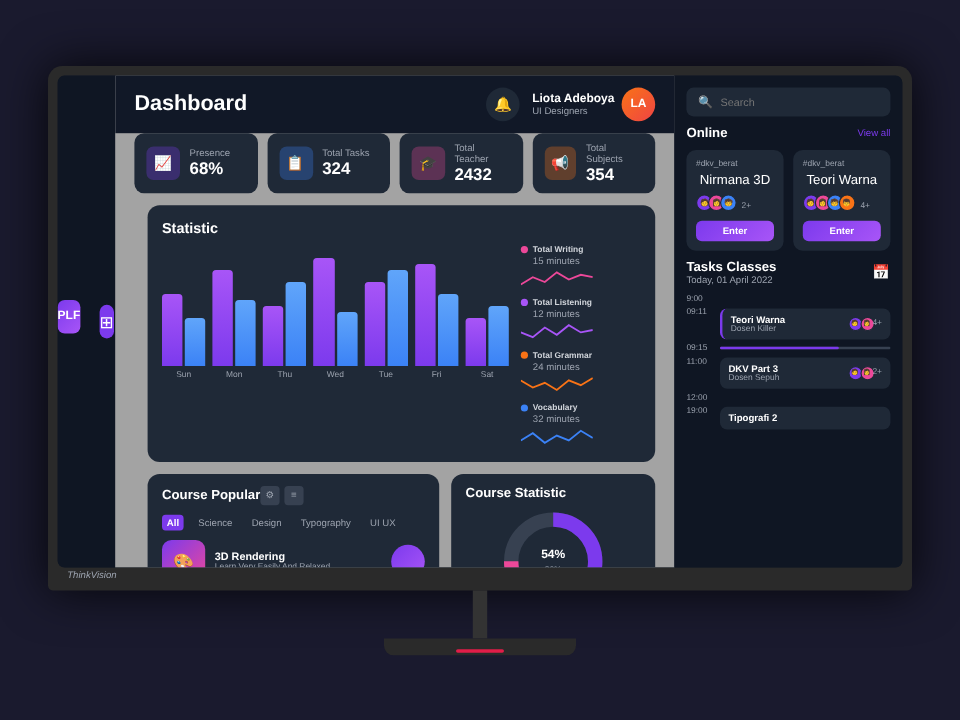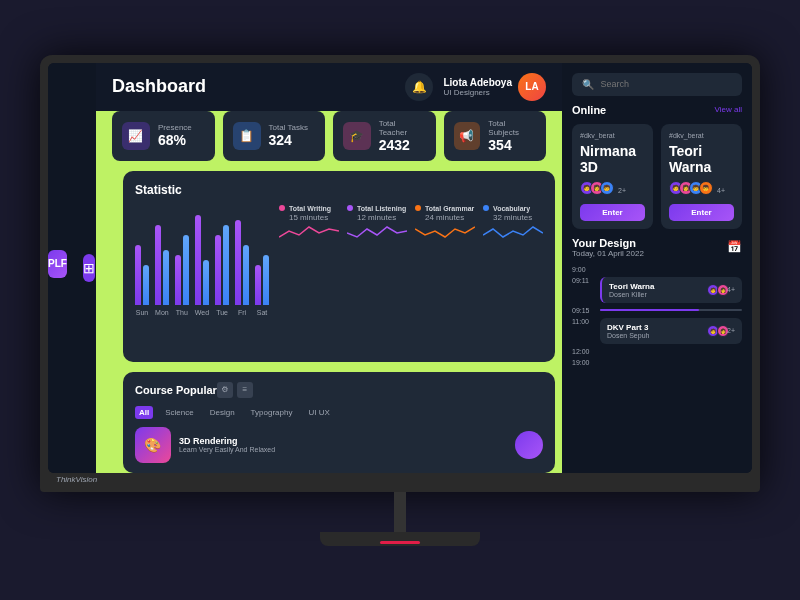--- a/index.html
+++ b/index.html
@@ -78,21 +78,21 @@
     .sidebar-icon.active {
       background: #7c3aed;
       color: white;
     }
 
     
     .main-content {
       flex: 1;
       display: flex;
       flex-direction: column;
-      background: #bef264;
+      background: #a3a3a3;
       overflow: hidden;
     }
 
     
     .header {
       display: flex;
       align-items: center;
       justify-content: space-between;
       padding: 10px 16px;
       background: #111827;
@@ -272,21 +272,21 @@
     .bar-label {
       flex: 1;
       text-align: center;
       font-size: 7px;
       color: #9ca3af;
     }
 
     
     .chart-legend {
       display: flex;
-      flex-direction: row;
+      flex-direction: column;
       gap: 8px;
       min-width: 100px;
     }
 
     .legend-item {
       display: flex;
       flex-direction: column;
       gap: 1px;
     }
 
@@ -481,24 +481,25 @@
       padding: 8px;
     }
 
     .online-tag {
       font-size: 7px;
       color: #9ca3af;
       margin-bottom: 4px;
     }
 
     .online-name {
-      font-size: 14px;
-      font-weight: 700;
+      font-size: 11px;
+      font-weight: 400;
       color: white;
       margin-bottom: 6px;
+      text-align: center;
     }
 
     .avatar-group {
       display: flex;
       margin-bottom: 6px;
     }
 
     .mini-avatar {
       width: 14px;
       height: 14px;
@@ -837,20 +838,37 @@
                 <div class="course-item">
                   <div class="course-thumb">🎨</div>
                   <div class="course-info">
                     <div class="course-name">3D Rendering</div>
                     <div class="course-desc">Learn Very Easily And Relaxed</div>
                   </div>
                   <div class="course-circle"></div>
                 </div>
               </div>
 
+              <div class="course-stat-card">
+                <div class="card-title">Course Statistic</div>
+                <div class="donut-container">
+                  <svg width="90" height="90" viewBox="0 0 90 90">
+
+                    <circle cx="45" cy="45" r="35" fill="none" stroke="#374151" stroke-width="12"></circle>
+
+                    <circle cx="45" cy="45" r="35" fill="none" stroke="#7c3aed" stroke-width="12" stroke-dasharray="118.7 219.9" stroke-dashoffset="54.9" transform="rotate(-90 45 45)"></circle>
+
+                    <circle cx="45" cy="45" r="35" fill="none" stroke="#a855f7" stroke-width="12" stroke-dasharray="65.9 219.9" stroke-dashoffset="-63.8" transform="rotate(-90 45 45)"></circle>
+
+                    <circle cx="45" cy="45" r="35" fill="none" stroke="#ec4899" stroke-width="12" stroke-dasharray="35.2 219.9" stroke-dashoffset="-129.7" transform="rotate(-90 45 45)"></circle>
+                    <text x="45" y="42" text-anchor="middle" font-size="10" font-weight="700" fill="white">54%</text>
+                    <text x="45" y="54" text-anchor="middle" font-size="7" fill="#9ca3af">30%</text>
+                  </svg>
+                </div>
+              </div>
             </div>
           </div>
         </div>
       </div>
 
       <div class="right-panel">
 
         <div class="search-box">
           <span class="search-icon-svg">🔍</span>
           <input type="text" placeholder="Search" style="">
@@ -886,21 +904,21 @@
                 <div class="mini-avatar" style="background:#f97316">👦</div>
               </div>
               <span class="avatar-count">4+</span>
             </div>
             <button class="enter-btn">Enter</button>
           </div>
         </div>
 
         <div class="your-classes-header">
           <div>
-            <div class="section-title">Your Design</div>
+            <div class="section-title">Tasks Classes</div>
             <div class="your-classes-date">Today, 01 April 2022</div>
           </div>
           <span class="calendar-icon">📅</span>
         </div>
 
         <div>
           <div class="time-slot">
             <span class="time-label">9:00</span>
           </div>
           <div class="time-slot">
@@ -941,20 +959,23 @@
                   <span style="font-size:7px;color:#9ca3af">2+</span>
                 </div>
               </div>
             </div>
           </div>
           <div class="time-slot">
             <span class="time-label">12:00</span>
           </div>
           <div class="time-slot">
             <span class="time-label">19:00</span>
+            <div class="class-card">
+              <div class="class-name">Tipografi 2</div>
+            </div>
           </div>
         </div>
       </div>
 
     </div>
 
     <div class="thinkvision-label">ThinkVision</div>
   </div>
 
   <div class="monitor-neck"></div>

